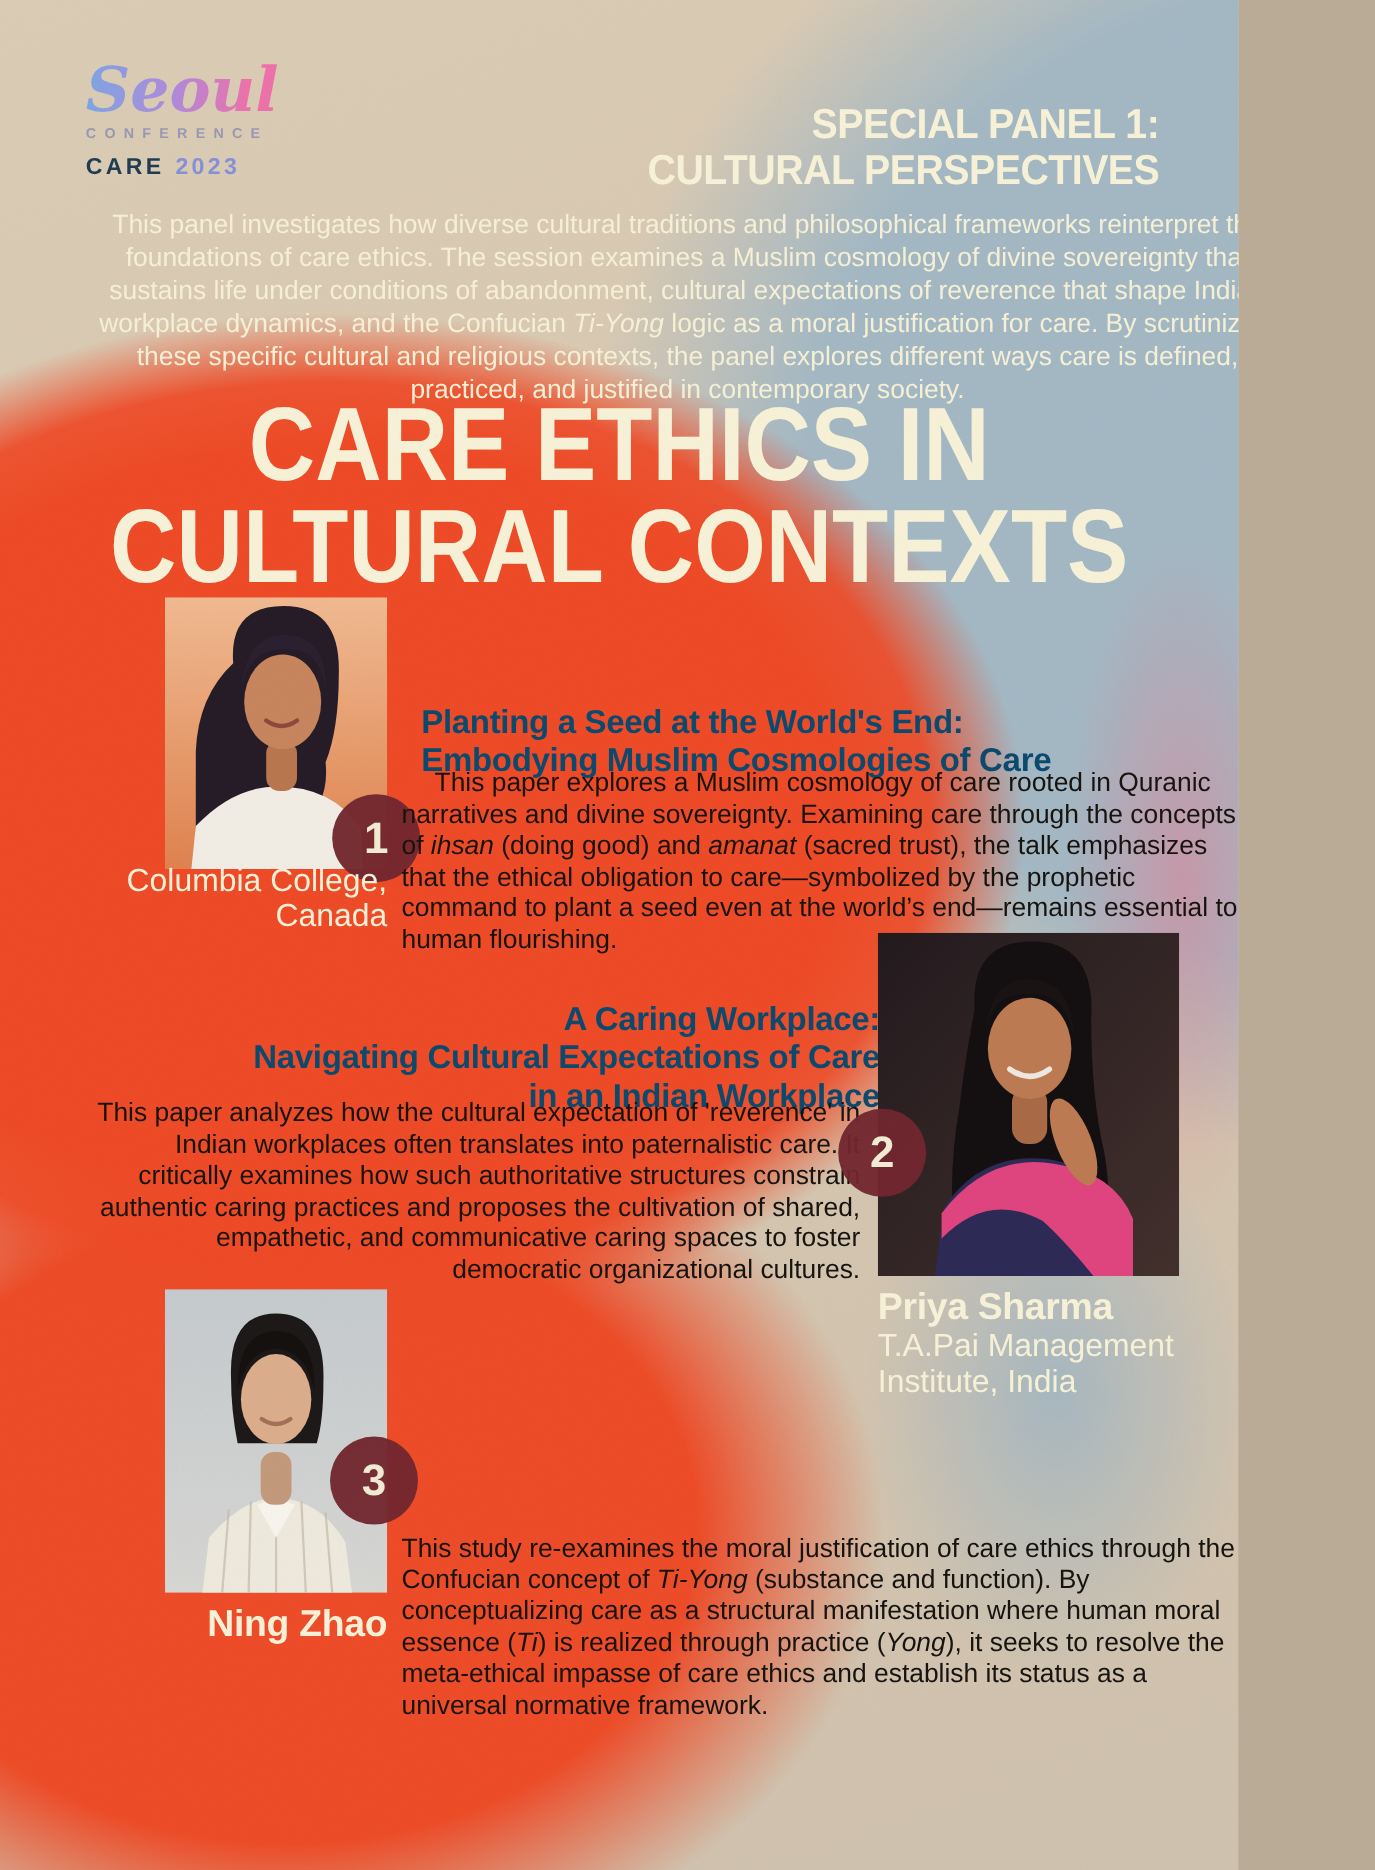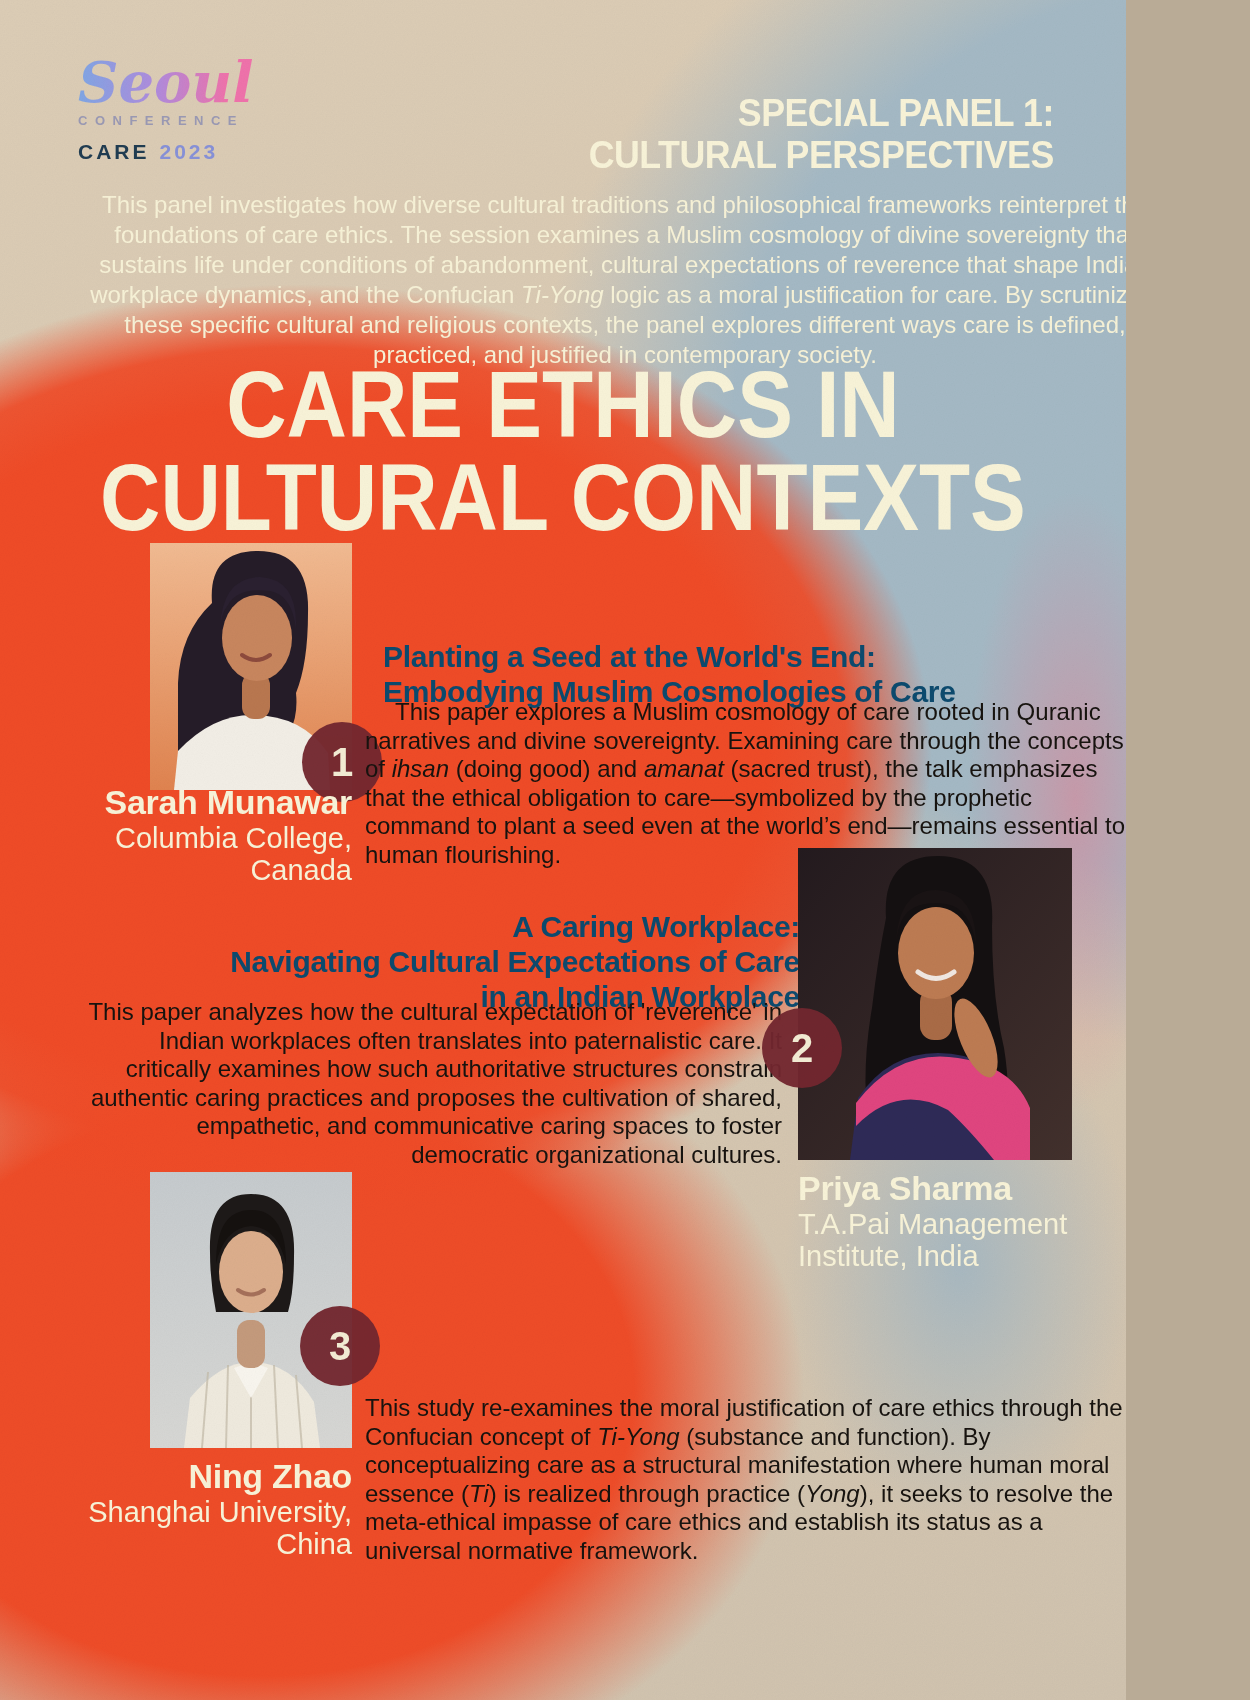--- a/index.html
+++ b/index.html
@@ -119,21 +119,20 @@
       <rect x="92" y="130" width="28" height="46" rx="12" fill="#b9774f"></rect>
       <ellipse cx="107" cy="95" rx="35" ry="43" fill="#c8865e"></ellipse>
       <path d="M70,86 Q72,34 110,34 Q148,36 146,86 Q142,52 120,48 Q88,44 78,62 Q71,70 70,86 Z" fill="#2a2030"></path>
       <path d="M92,112 q14,10 28,0" stroke="#8d4a3c" stroke-width="4" fill="none" stroke-linecap="round"></path>
     </svg>
   </figure>
   <div class="badge badge1">
       <span>1</span>
     </div>
   <div class="who who1">
-    <div class="name">Sarah Munawar</div>
     <div class="affil">Columbia College,
 Canada</div>
   </div>
   <h3 class="talk-title title1"><span>Planting a Seed at the World's End:
 Embodying Muslim Cosmologies of Care</span></h3>
   <p class="abstract abstract1"><span>This paper explores a Muslim cosmology of care rooted in Quranic narratives and divine sovereignty. Examining care through the concepts of </span><em>ihsan</em><span> (doing good) and </span><em>amanat</em><span> (sacred trust), the talk emphasizes that the ethical obligation to care—symbolized by the prophetic command to plant a seed even at the world’s end—remains essential to human flourishing.</span></p>
 
   <h3 class="talk-title title2"><span>A Caring Workplace:
 Navigating Cultural Expectations of Care
 in an Indian Workplace</span></h3>
@@ -190,22 +189,20 @@
       <ellipse cx="101" cy="100" rx="32" ry="41" fill="#dcae8c"></ellipse>
       <path d="M66,92 Q66,38 101,38 Q136,38 136,92 Q128,56 101,54 Q74,56 66,92 Z" fill="#15110f"></path>
       <path d="M88,118 q13,9 26,0" stroke="#a5705a" stroke-width="4" fill="none" stroke-linecap="round"></path>
     </svg>
   </figure>
   <div class="badge badge3">
       <span>3</span>
     </div>
   <div class="who who3">
     <div class="name">Ning Zhao</div>
-    <div class="affil">Shanghai University,
-China</div>
   </div>
   <p class="abstract abstract3"><span>This study re-examines the moral justification of care ethics through the Confucian concept of </span><em>Ti-Yong</em><span> (substance and function). By conceptualizing care as a structural manifestation where human moral essence (</span><em>Ti</em><span>) is realized through practice (</span><em>Yong</em><span>), it seeks to resolve the meta-ethical impasse of care ethics and establish its status as a universal normative framework.</span></p>
 
   <svg class="grain" width="1250" height="1700">
     <filter id="noiseF">
       <feTurbulence type="fractalNoise" baseFrequency="0.9" numOctaves="2" stitchTiles="stitch"></feTurbulence>
       <feColorMatrix type="saturate" values="0"></feColorMatrix>
       <feComponentTransfer>
           <feFuncA type="linear" slope="0.07" intercept="0"></feFuncA>
         </feComponentTransfer>

